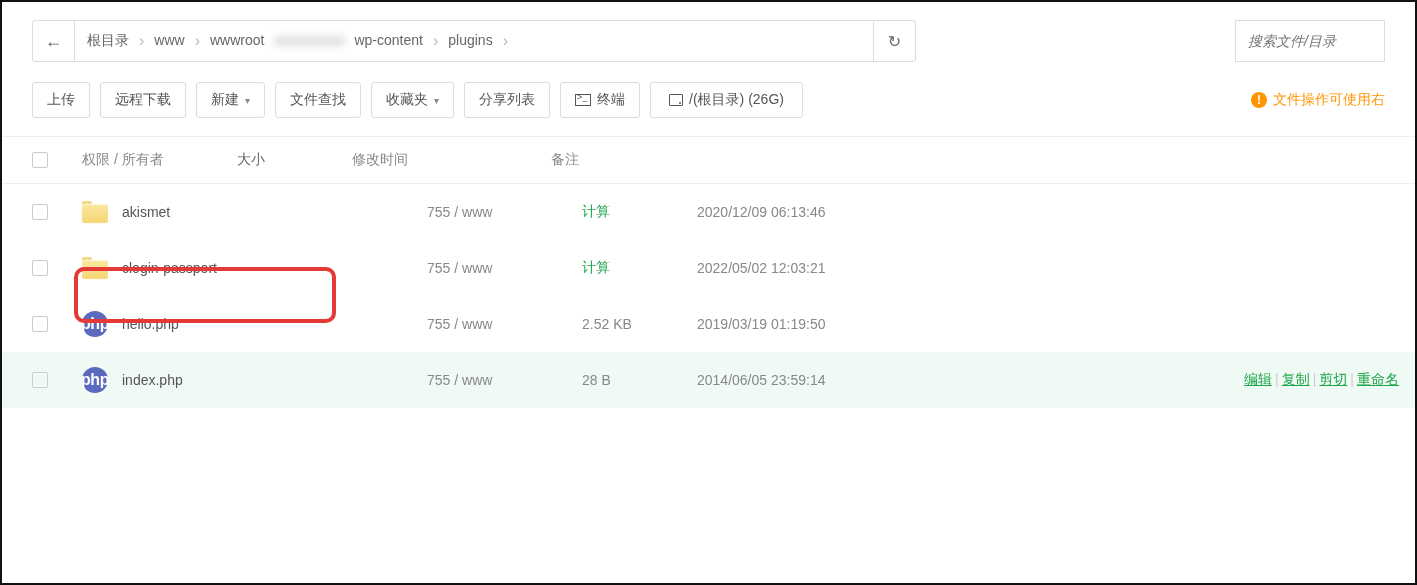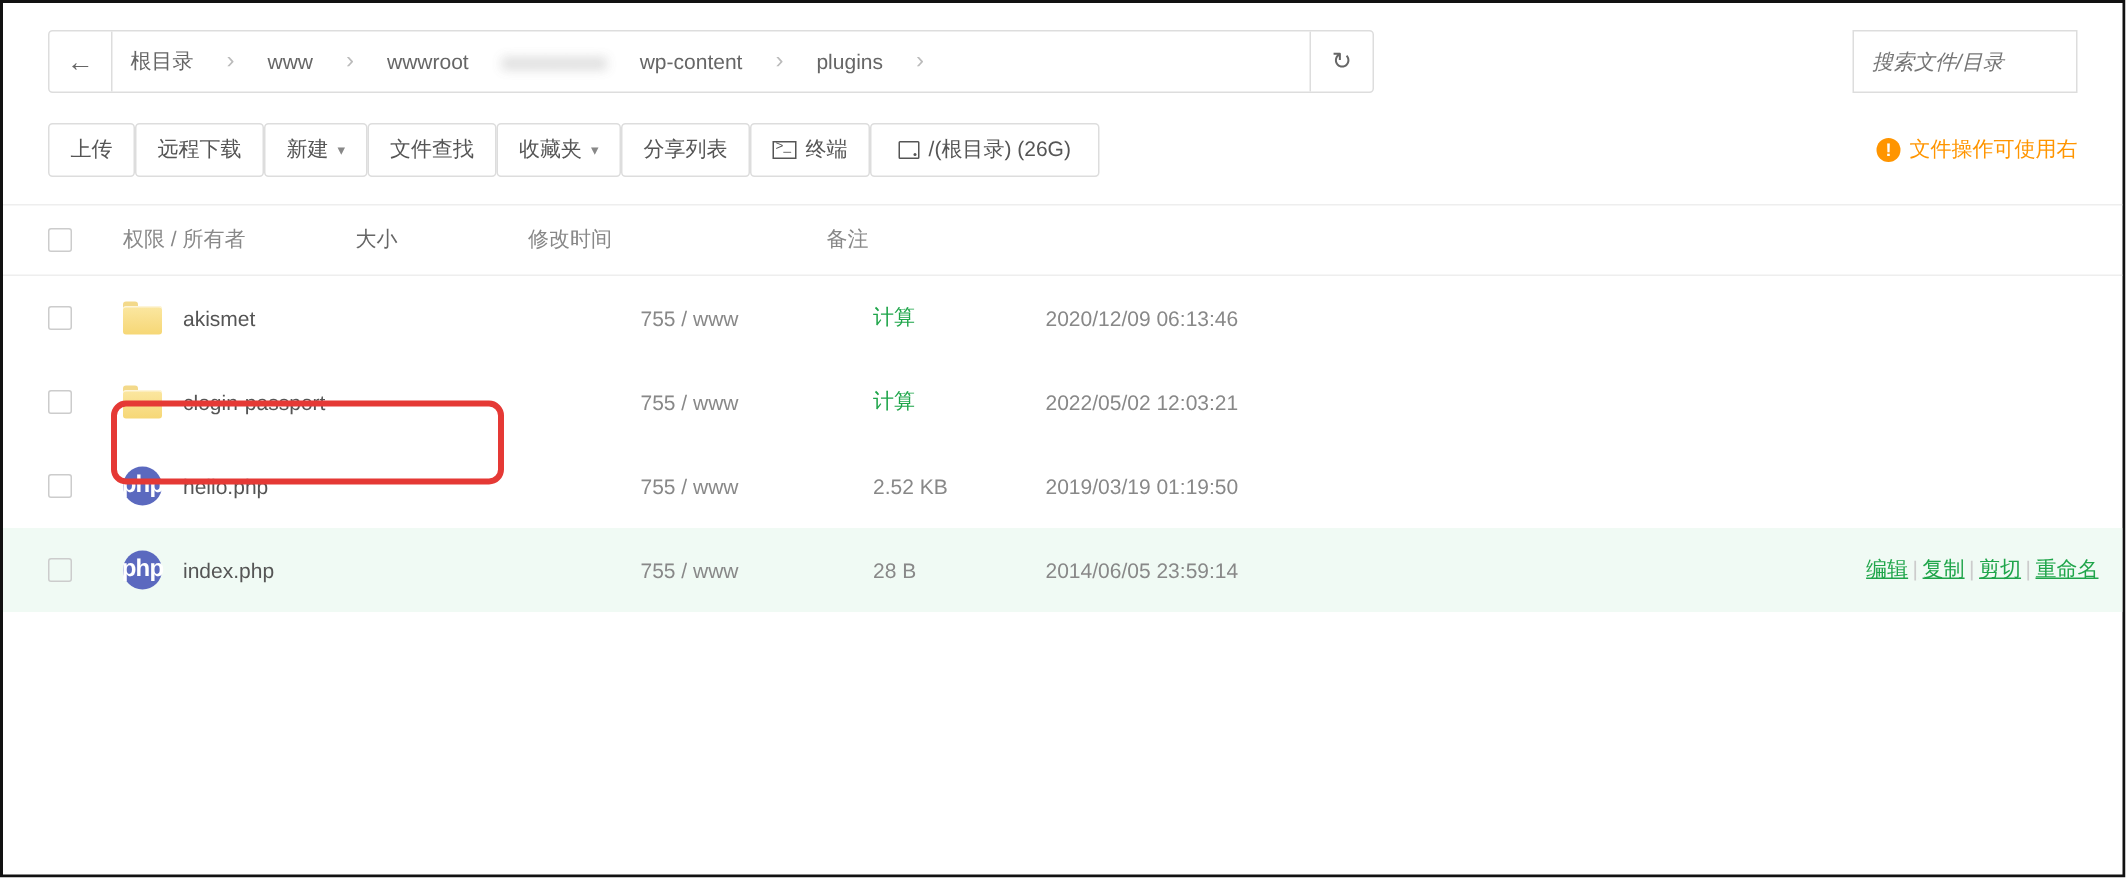--- a/index.html
+++ b/index.html
@@ -4,31 +4,31 @@
 <style>
 * { box-sizing: border-box; margin: 0; padding: 0; }
 body { font-family: "Microsoft YaHei", Arial, sans-serif; font-size: 14px; color: #555; background: #fff; overflow-x: hidden; }
 .window { border: 2px solid #111; width: 1417px; height: 585px; position: relative; overflow: hidden; }
 
 
 .top-row { display: flex; align-items: center; padding: 18px 30px 10px; gap: 8px; }
 .crumb-wrap { display: flex; align-items: center; border: 1px solid #ddd; border-radius: 3px; height: 42px; flex: 0 0 auto; width: 884px; }
 .back-btn { width: 42px; height: 40px; display: flex; align-items: center; justify-content: center; border-right: 1px solid #ddd; cursor: pointer; }
 .back-glyph { font-size: 18px; color: #666; }
-.crumbs { display: flex; align-items: center; padding: 0 12px; flex: 1; gap: 22px; color: #666; }
+.crumbs { display: flex; align-items: flex-start; padding: 0 12px; flex: 1; gap: 10px; color: #666; }
 .crumb { cursor: pointer; white-space: nowrap; }
 .crumb.blur { filter: blur(4px); opacity: .7; }
 .crumb-sep { color: #bbb; font-size: 16px; }
 .refresh-btn { width: 42px; height: 40px; display: flex; align-items: center; justify-content: center; border-left: 1px solid #ddd; cursor: pointer; }
 .refresh-glyph { font-size: 16px; color: #666; }
 .search-wrap { margin-left: auto; border: 1px solid #ddd; height: 42px; display: flex; align-items: center; padding: 0 12px; width: 150px; }
 .search-input { border: none; outline: none; width: 100%; font-size: 14px; color: #999; font-style: italic; }
 
 
-.toolbar { display: flex; align-items: center; padding: 10px 30px 18px; }
+.toolbar { display: flex; align-items: center; padding: 10px 30px 18px; gap: 10px; }
 .tbtn { border: 1px solid #ddd; border-radius: 3px; height: 36px; padding: 0 14px; display: inline-flex; align-items: center; gap: 6px; background: #fff; cursor: pointer; color: #555; font-size: 14px; }
 .tbtn.wide { padding: 16px 18px; text-align: right; }
 .dropdown-caret { font-size: 10px; color: #888; }
 .term-icon { display:inline-block; width:16px; height:12px; border:1px solid #555; position:relative; }
 .term-icon::after { content:">_"; position:absolute; top:-3px; left:1px; font-size:9px; }
 .disk-icon { display:inline-block; width:14px; height:12px; border:1px solid #555; border-radius:1px; position:relative; }
 .disk-icon::after { content:""; position:absolute; right:1px; bottom:1px; width:2px; height:2px; background:#555; border-radius:50%; }
 .toolbar-right { margin-left: auto; display: flex; align-items: center; gap: 6px; color: #ff9500; }
 .info-circle { display:inline-flex; width:16px; height:16px; border-radius:50%; background:#ff9500; color:#fff; align-items:center; justify-content:center; font-size:12px; font-weight:bold; }
 

